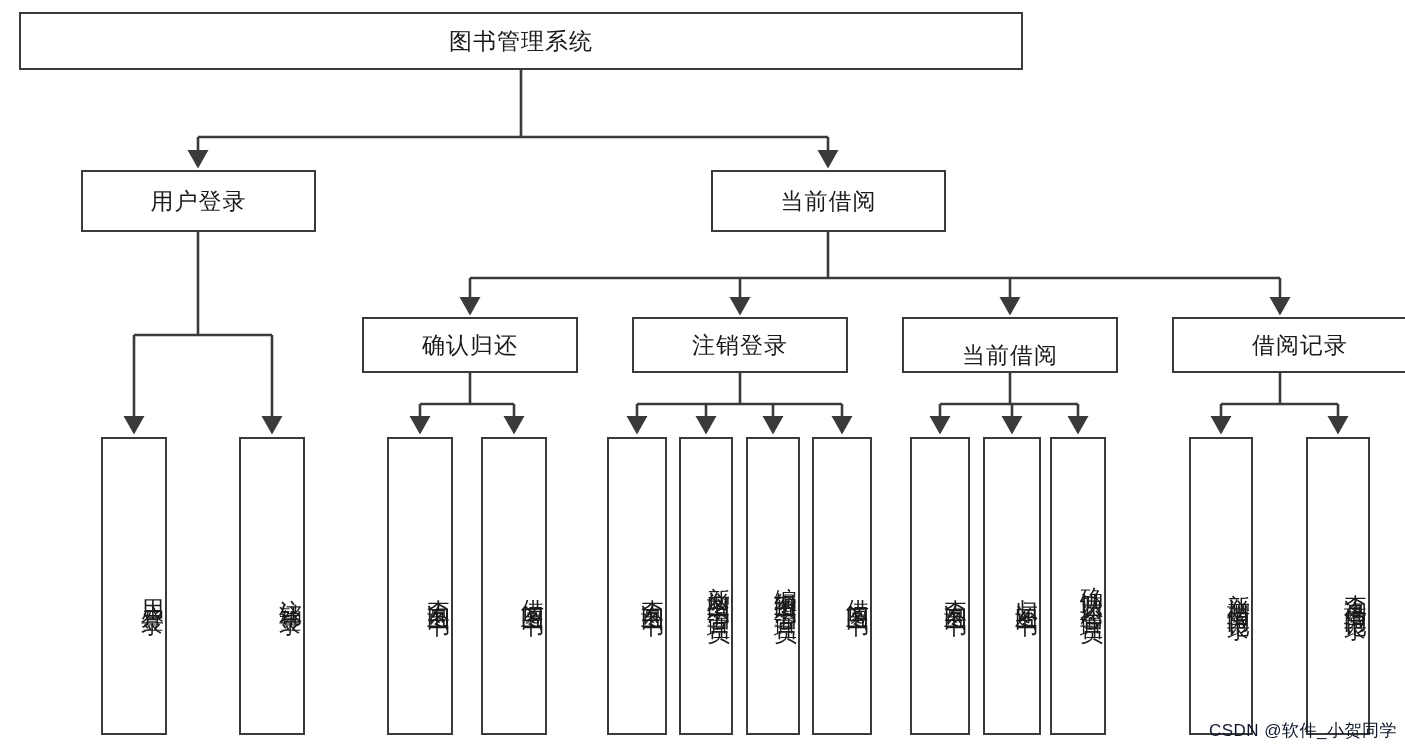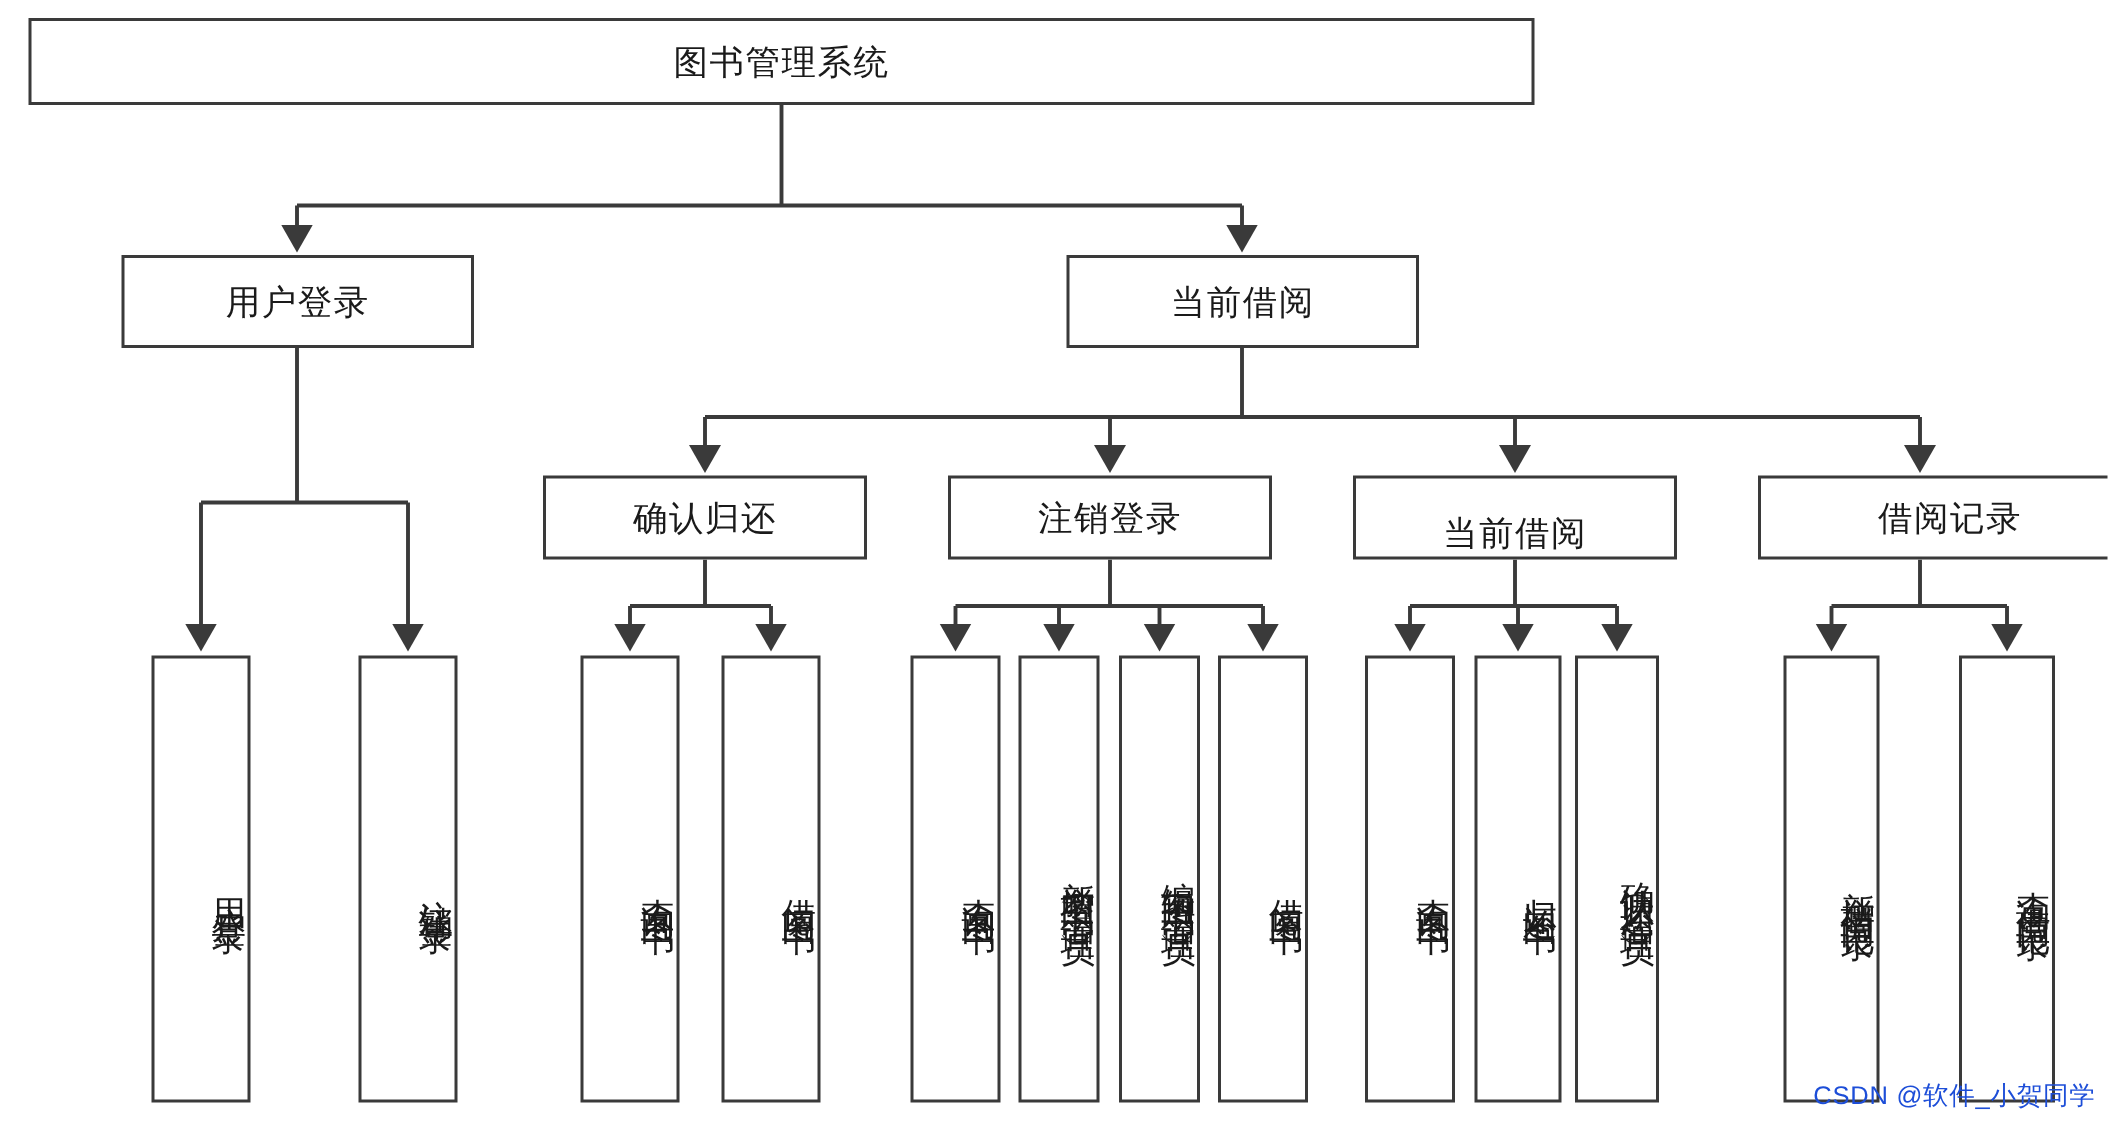--- a/index.html
+++ b/index.html
@@ -34,21 +34,21 @@
   }
   .node.leaf .vtext{
     writing-mode:vertical-rl;
     text-orientation:upright;
     white-space:nowrap;
   }
   #watermark{
     position:absolute;
     right:8px;bottom:5px;
     font-size:17px;
-    color:#1d4ed8;
+    color:#0f172a;
     z-index:5;
     white-space:nowrap;
     letter-spacing:0.5px;
   }
 </style>
 </head>
 <body>
 
 <div id="stage">
 

